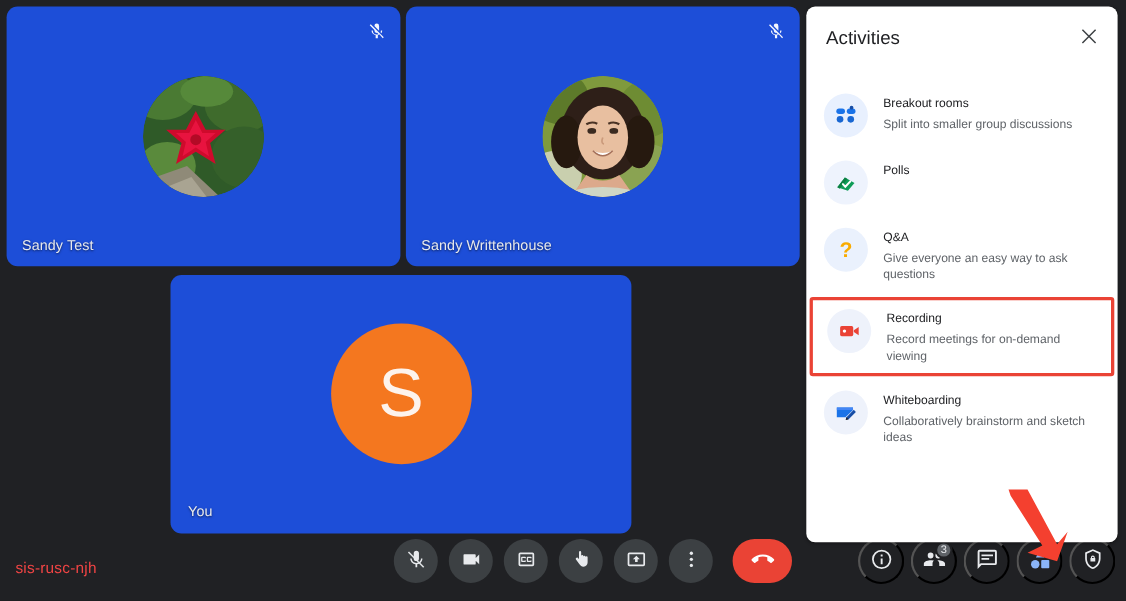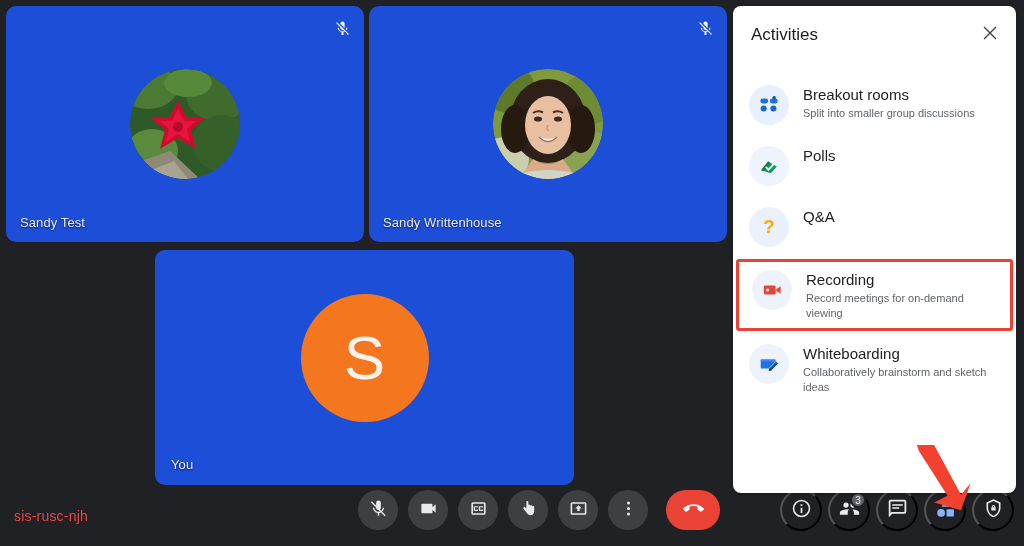--- a/index.html
+++ b/index.html
@@ -165,21 +165,21 @@
   }
   .act-icon {
     width: 40px; height: 40px;
     border-radius: 50%;
     flex: 0 0 40px;
     display: flex; align-items: center; justify-content: center;
     margin-top: 1px;
   }
   .act-text { margin-left: 14px; padding-top: 2px; }
   .act-title {
-    font-size: 15px;
+    font-size: 11px;
     color: #202124;
     font-weight: 400;
     line-height: 17px;
   }
   .act-sub {
     font-size: 11px;
     color: #5f6368;
     margin-top: 3px;
     line-height: 15px;
   }
@@ -432,20 +432,21 @@
       </div>
 
       <div class="activity">
         <div class="act-icon" style="background:#eaf1fd">
           <svg viewBox="0 0 24 24" width="22" height="22">
             <text x="12" y="19" font-family="Liberation Sans, sans-serif" font-size="21" font-weight="bold" fill="#f9ab00" text-anchor="middle">?</text>
           </svg>
         </div>
         <div class="act-text">
           <div class="act-title">Q&amp;A</div>
+          <div class="act-sub">Give everyone an easy way to ask questions</div>
         </div>
       </div>
 
       <div class="activity highlighted">
         <div class="act-icon" style="background:#eef2fb">
           <svg viewBox="0 0 24 24" width="22" height="22">
             <rect x="3" y="7" width="13" height="10" rx="1.6" fill="#ea4335"></rect>
             <path d="M16.6 11.2 L21.4 8 v8 l-4.8 -3.2 z" fill="#ea4335"></path>
             <circle cx="7.3" cy="12" r="1.7" fill="#ffffff"></circle>
           </svg>

